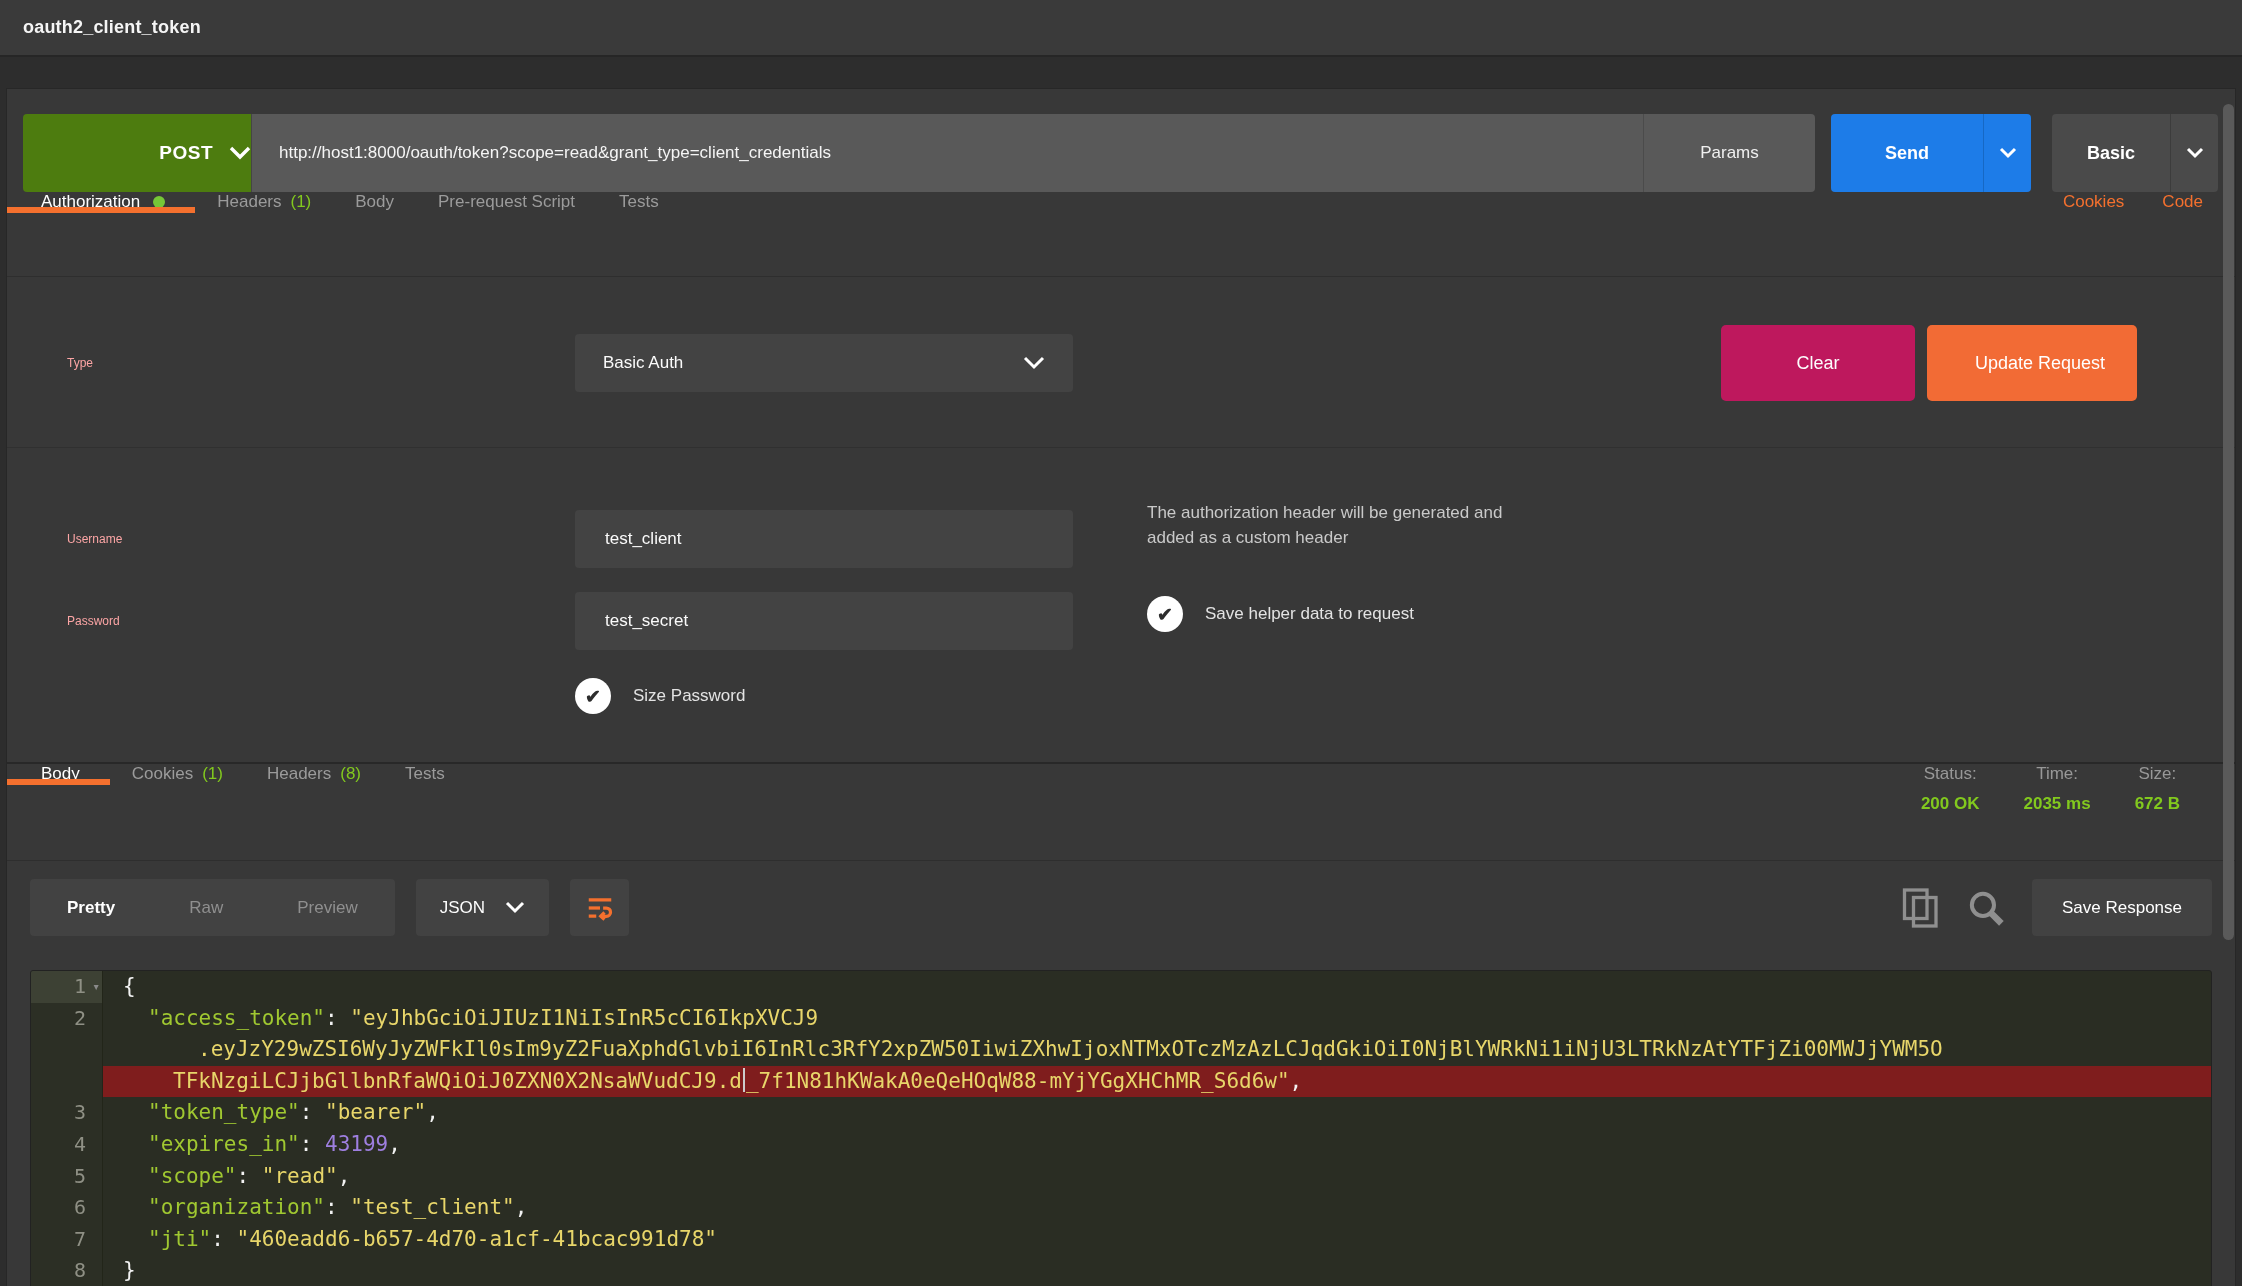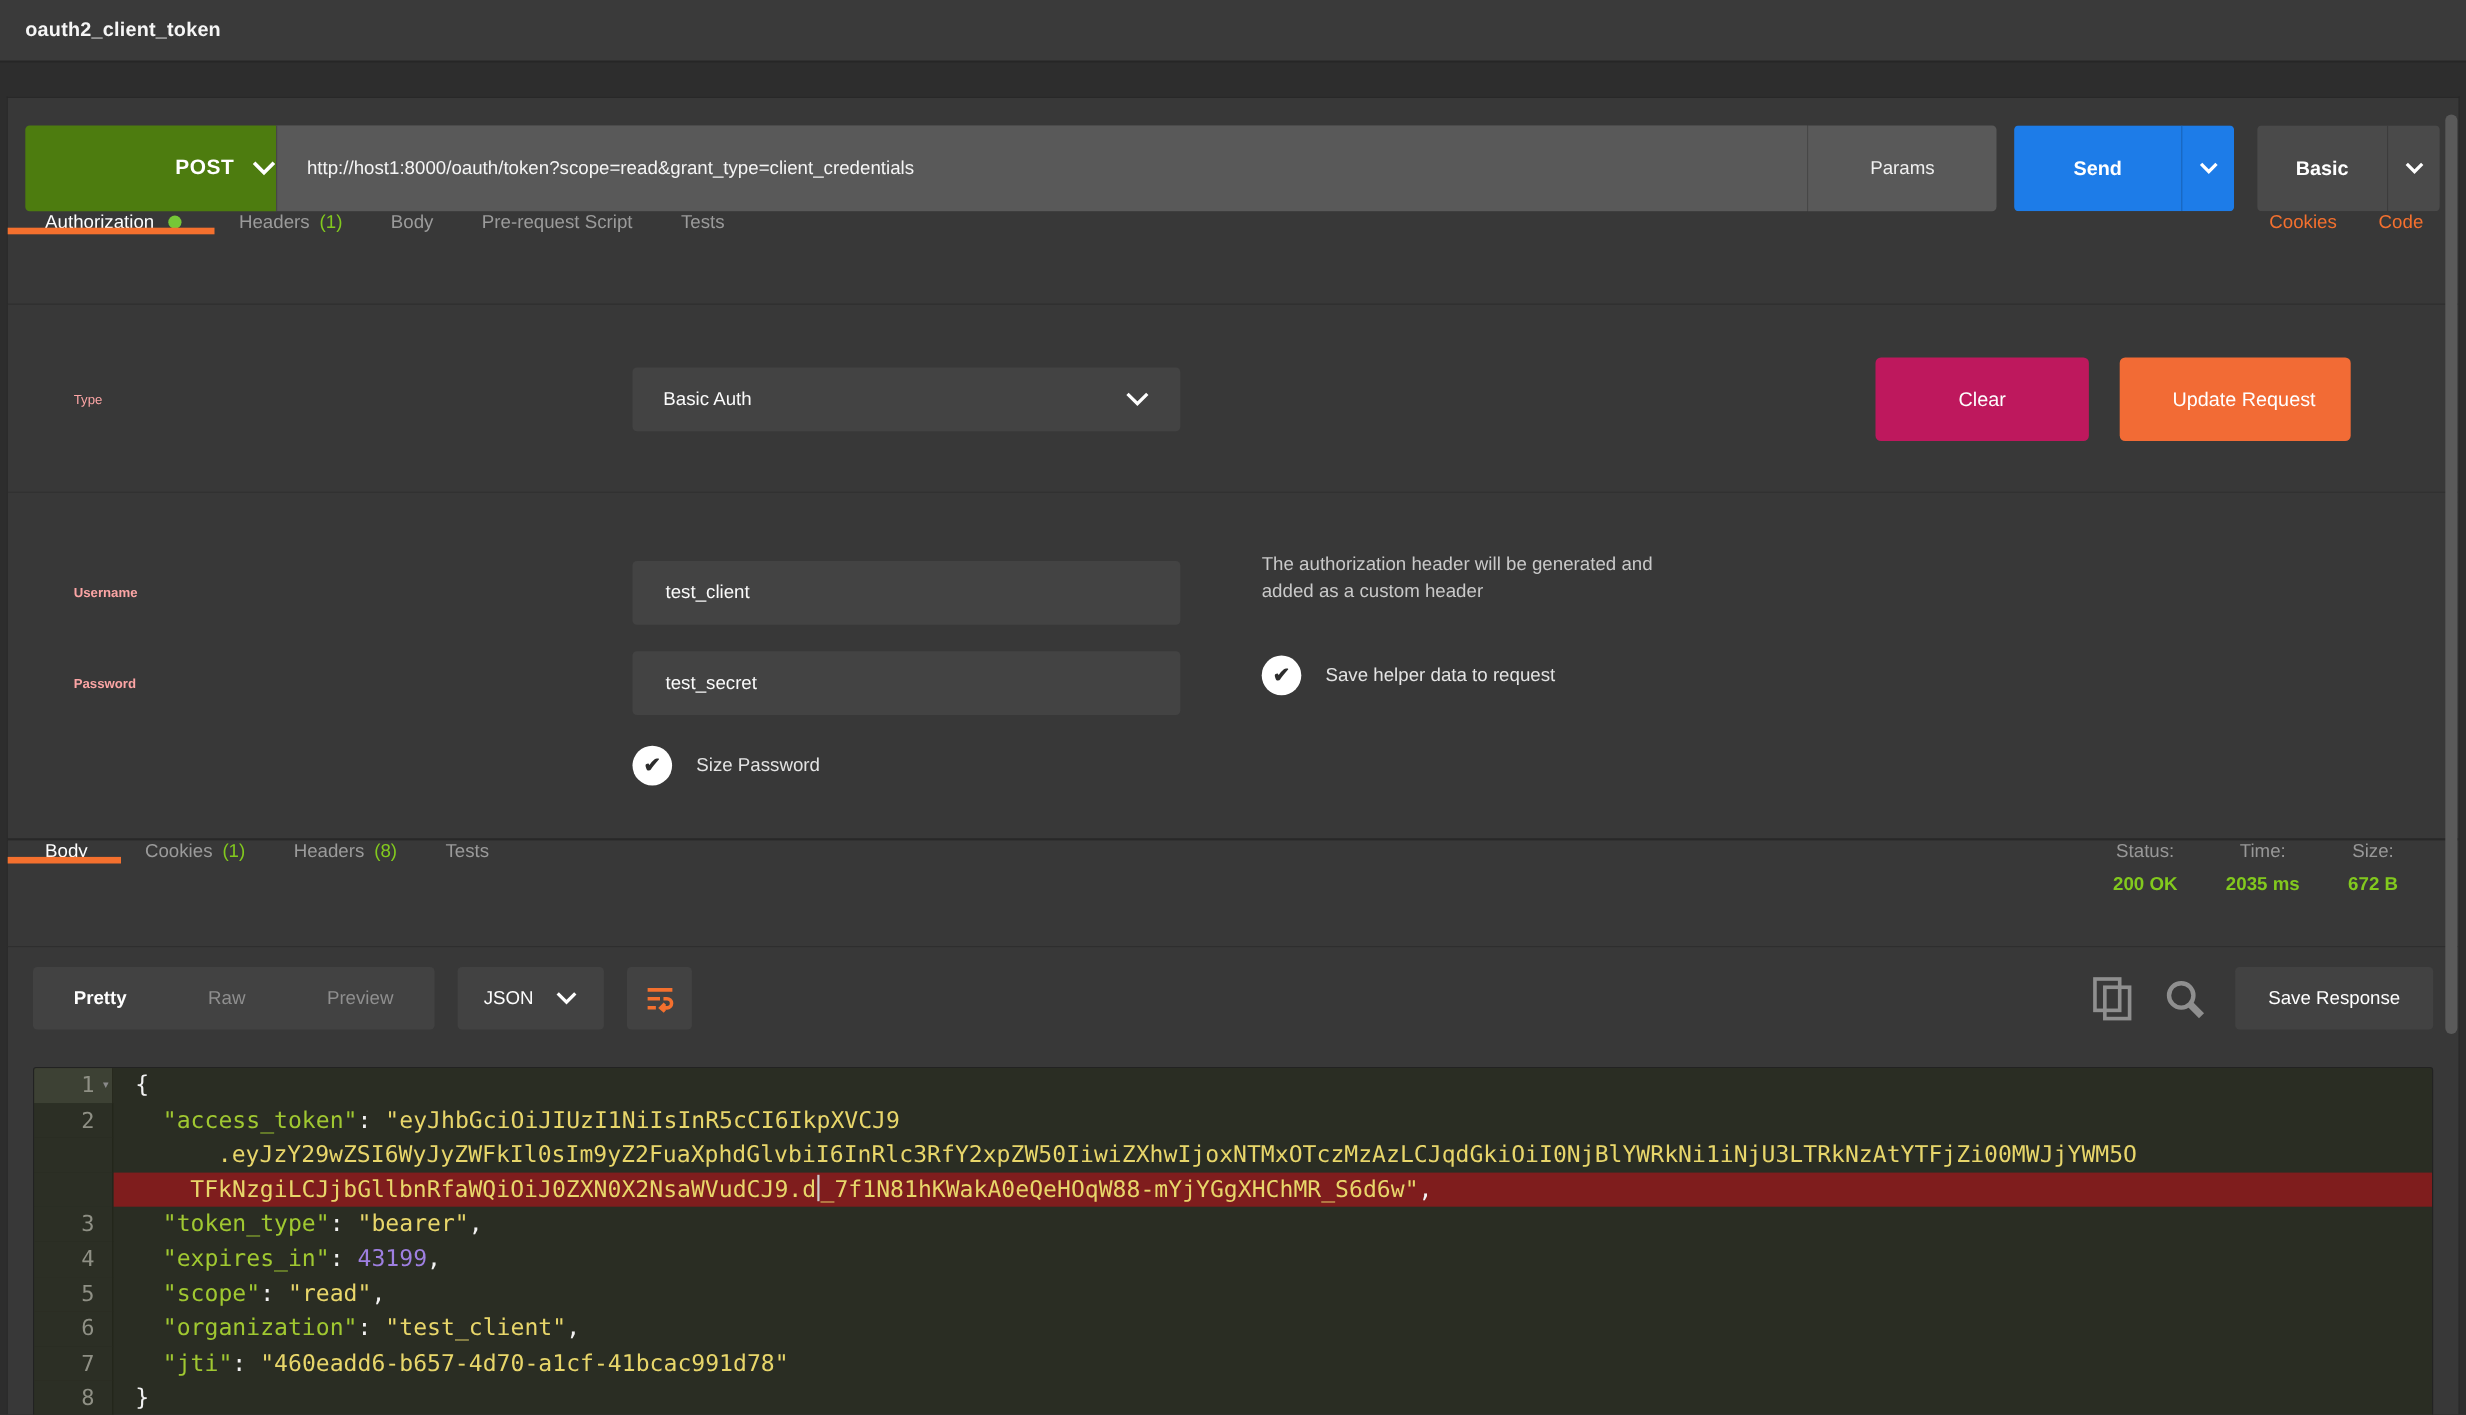--- a/index.html
+++ b/index.html
@@ -86,25 +86,25 @@
   .select-box {
     width:498px; height:58px; background:#434343; border-radius:4px; cursor:pointer;
     display:flex; align-items:center; padding:0 28px; color:#fbfbfb; font-size:17px;
   }
   .select-box .chev { margin-left:auto; }
   .btn {
     height:76px; border-radius:5px; display:flex; align-items:center; justify-content:center;
     font-size:18px; cursor:pointer;
   }
   .btn-clear { width:194px; background:#be185d; color:#fdfdfd; margin-left:auto; }
-  .btn-update { width:210px; background:#f26b35; color:#ffffff; margin-left:28px; margin-right:98px;padding-left:16px; }
+  .btn-update { width:210px; background:#f26b35; color:#ffffff; margin-left:12px; margin-right:98px;padding-left:16px; }
 
   .credentials { position:relative; padding:62px 0 48px 60px; }
   .form-row { display:flex; align-items:center; margin-bottom:24px; }
-  .form-row .field-label { width:508px;font-weight:bold; }
+  .form-row .field-label { width:508px; }
   .text-field {
     width:498px; height:58px; background:#434343; border-radius:4px; cursor:text;
     display:flex; align-items:center; padding:0 30px; color:#fbfbfb; font-size:17px;
   }
   .check-row { display:flex; align-items:center; margin-left:508px; margin-top:28px; }
   .check-circle {
     width:36px; height:36px; border-radius:50%; background:#ffffff; cursor:pointer;
     display:flex; align-items:center; justify-content:center; flex:0 0 36px;
   }
   .check-circle .mark { color:#2d2d2d; font-size:19px; font-weight:bold; line-height:1; }

